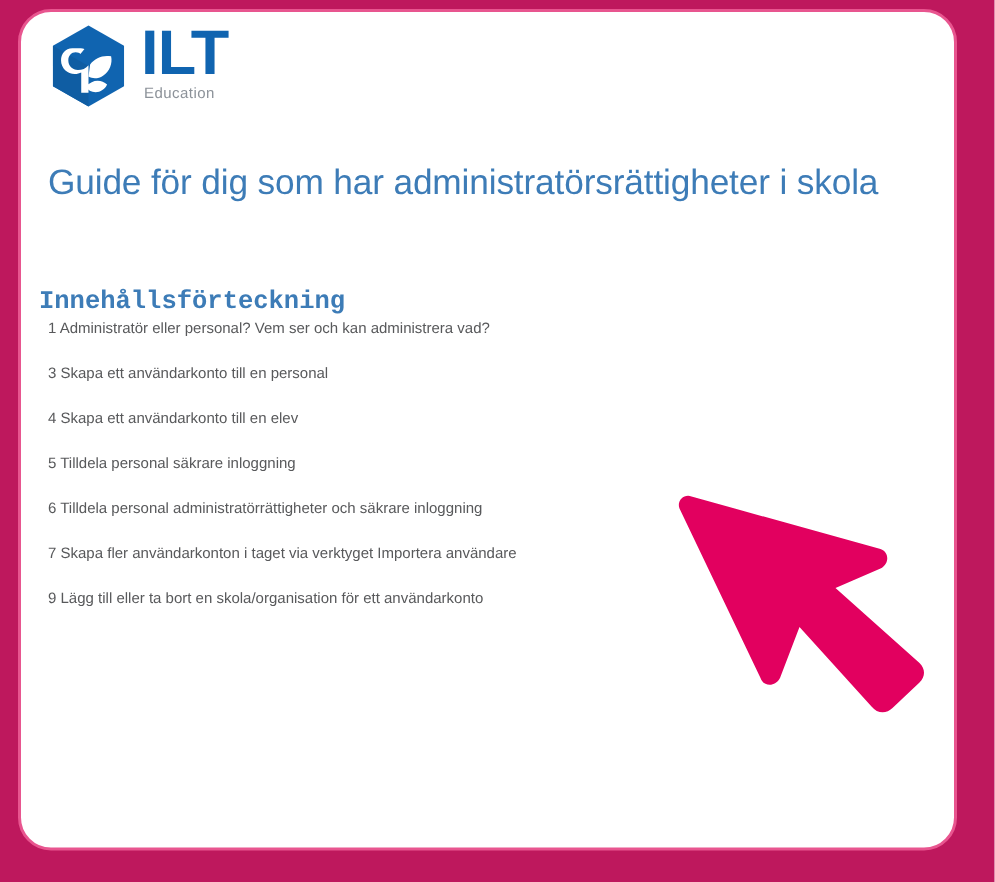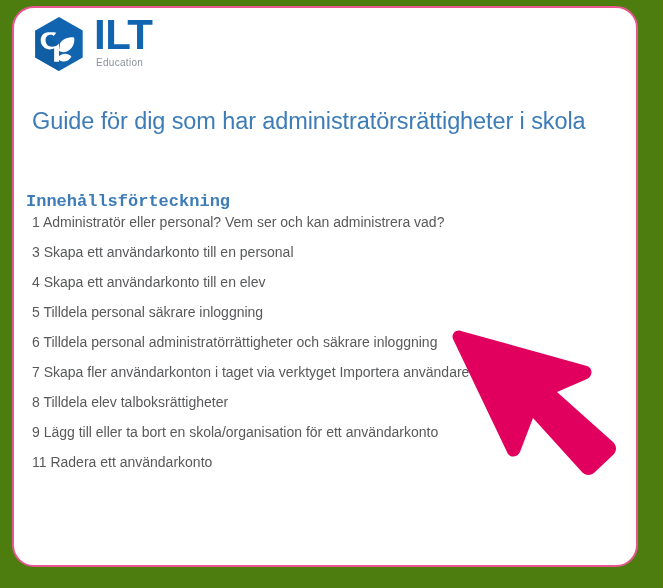--- a/index.html
+++ b/index.html
@@ -11,21 +11,21 @@
     width: 663px;
     height: 588px;
     font-family: "Liberation Sans", sans-serif;
     overflow: hidden;
   }
 
   #page {
     position: relative;
     width: 663px;
     height: 588px;
-    background: #4d7c0f;
+    background: #be185d;
   }
 
   
   #card {
     position: absolute;
     left: 12px;
     top: 6px;
     width: 626px;
     height: 561px;
     border: 2px solid #e8558f;
@@ -99,21 +99,21 @@
     position: absolute;
     left: 18px;
     top: 202px;
     width: 470px;
     margin: 0;
     padding: 0;
     list-style: none;
   }
   #toc-list li {
     color: #58595b;
-    font-size: 14px;
+    font-size: 10px;
     line-height: 1;
     height: 30px;
     padding-top: 5px;
     box-sizing: border-box;
     white-space: nowrap;
     font-family: "Liberation Sans", sans-serif;
   }
 
   
   #cursor-arrow {
@@ -167,23 +167,21 @@
 
     <h2 id="toc-heading">Innehållsförteckning</h2>
 
     <ul id="toc-list">
       <li>1 Administratör eller personal? Vem ser och kan administrera vad?</li>
       <li>3 Skapa ett användarkonto till en personal</li>
       <li>4 Skapa ett användarkonto till en elev</li>
       <li>5 Tilldela personal säkrare inloggning</li>
       <li>6 Tilldela personal administratörrättigheter och säkrare inloggning</li>
       <li>7 Skapa fler användarkonton i taget via verktyget Importera användare</li>
-      <li>8 Tilldela elev talboksrättigheter</li>
       <li>9 Lägg till eller ta bort en skola/organisation för ett användarkonto</li>
-      <li>11 Radera ett användarkonto</li>
     </ul>
 
   </div>
 
   <svg id="cursor-arrow" viewBox="0 0 180 148">
     <path d="M8 9
              C6 4 11 -1 16 1
              L142 36
              C148 38 148 46 142 49
              L112 62

